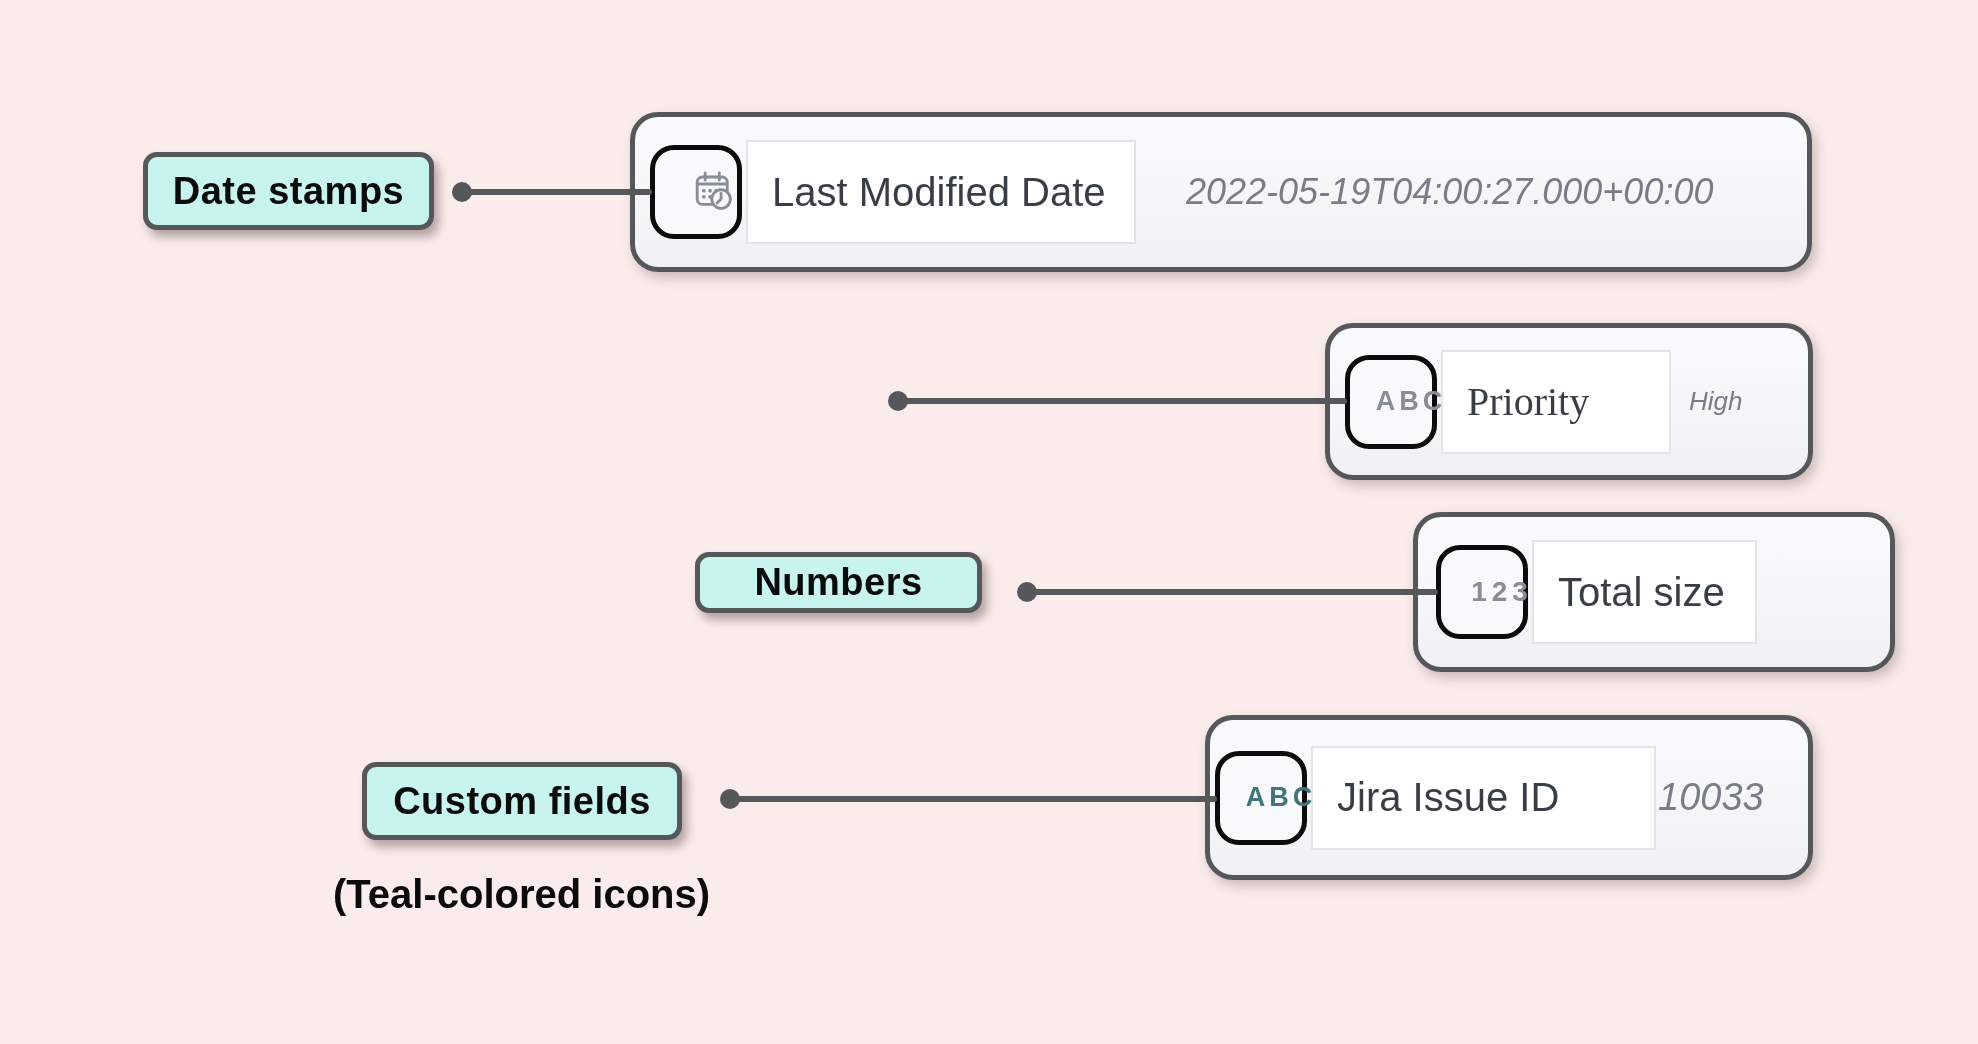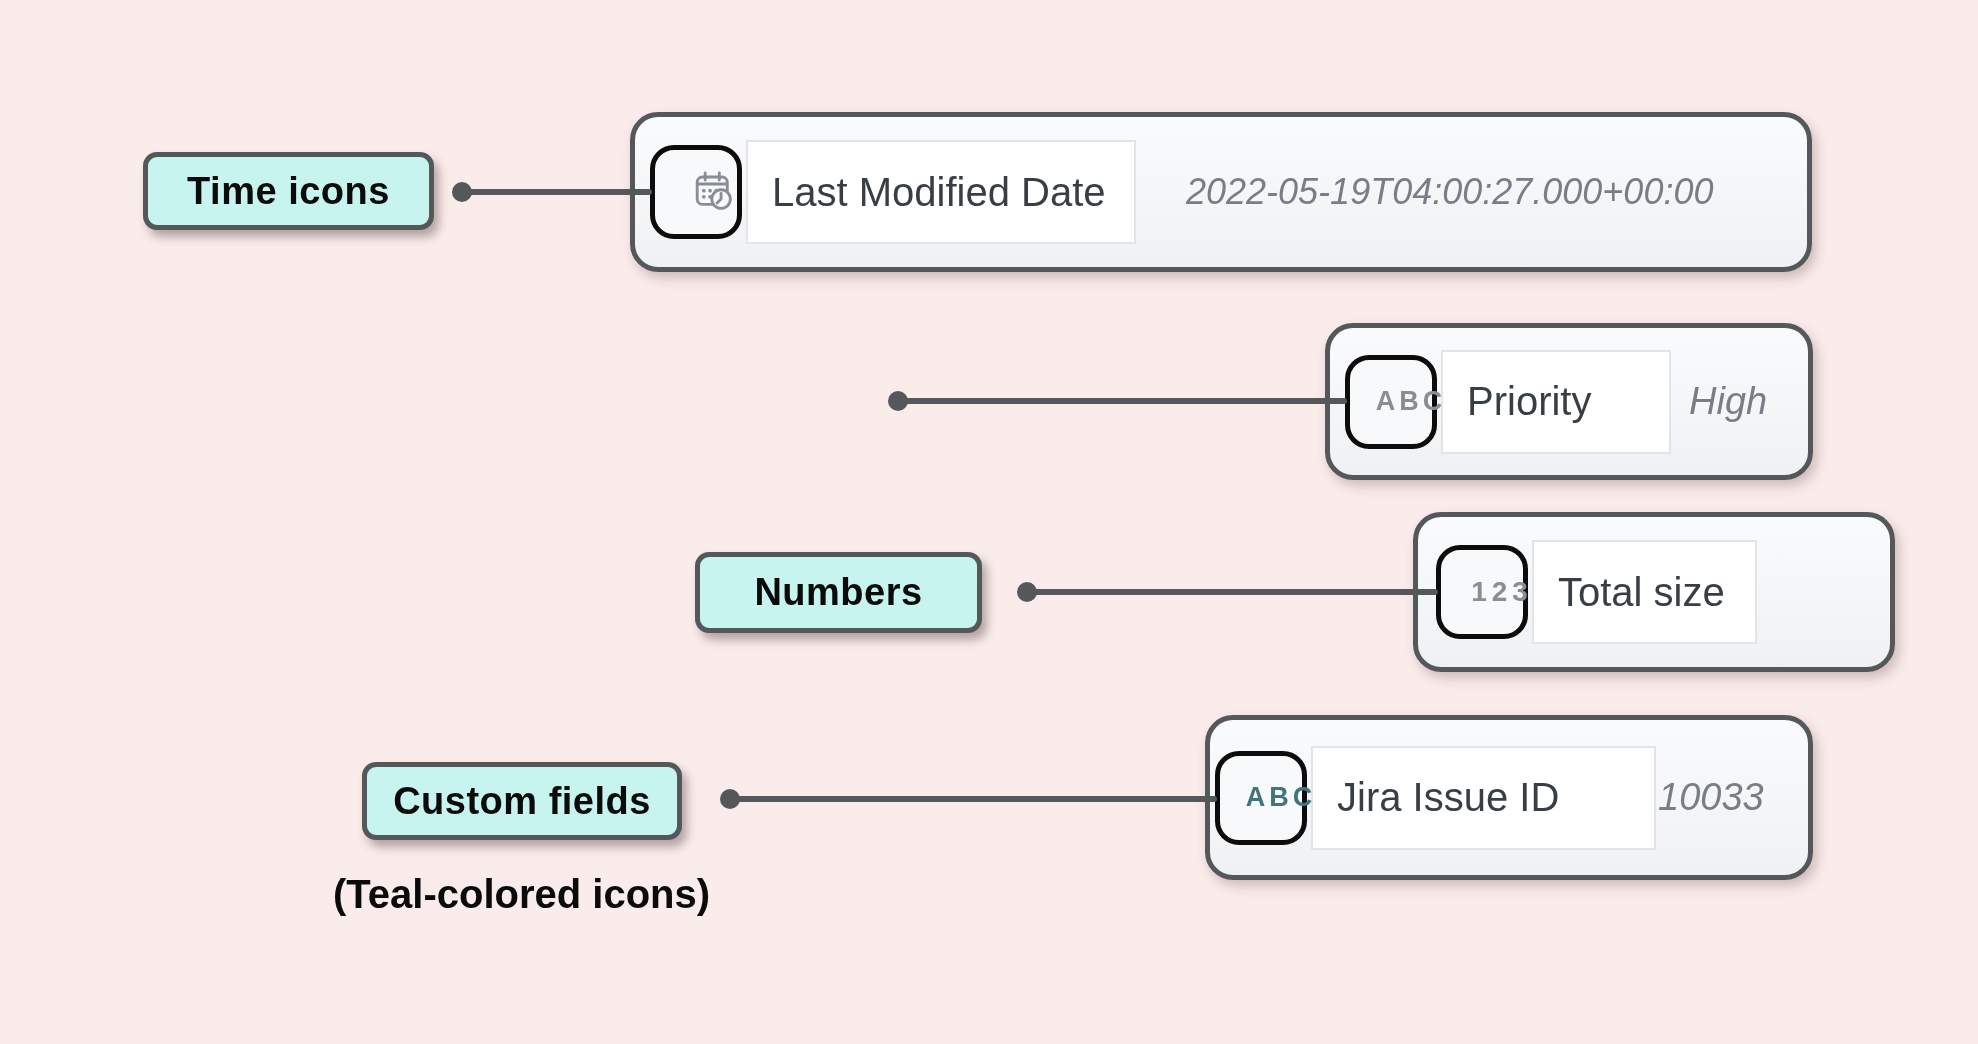--- a/index.html
+++ b/index.html
@@ -109,23 +109,23 @@
     white-space: nowrap;
     z-index: 4;
   }
 </style>
 </head>
 <body>
 
 <div class="canvas">
 
   <div class="callout" style="left:143px; top:152px; width:291px; height:78px;">
-    <span>Time icons</span>
+    <span>Date stamps</span>
   </div>
-  <div class="callout" style="left:695px; top:552px; width:287px; height:81px;">
+  <div class="callout" style="left:695px; top:552px; width:287px; height:61px;">
     <span>Numbers</span>
   </div>
   <div class="callout" style="left:362px; top:762px; width:320px; height:78px;">
     <span>Custom fields</span>
   </div>
 
   <div class="footnote" style="left:333px; top:872px;">(Teal-colored icons)</div>
 
   <div class="conn-dot" style="left:452px; top:182px;"></div>
   <div class="conn-dot" style="left:888px; top:391px;"></div>
@@ -158,22 +158,22 @@
       </svg>
     </div>
     <div class="name-box" style="width:390px;">Last Modified Date</div>
     <div class="field-value" style="margin-left:50px;">2022-05-19T04:00:27.000+00:00</div>
   </div>
 
   <div class="card" style="left:1325px; top:323px; width:488px; height:157px; padding-left:15px;">
     <div class="icon-box">
       <span class="icon-text">ABC</span>
     </div>
-    <div class="name-box" style="width:230px;">Priority</div>
-    <div class="field-value" style="margin-left:18px; font-size:38px;">High</div>
+    <div class="name-box" style="width:230px;font-family:Liberation Serif, serif;">Priority</div>
+    <div class="field-value" style="margin-left:18px; font-size:26px;">High</div>
   </div>
 
   <div class="card" style="left:1413px; top:512px; width:482px; height:160px; padding-left:18px;">
     <div class="icon-box">
       <span class="icon-text digits">123</span>
     </div>
     <div class="name-box" style="width:225px;">Total size</div>
     <div class="field-value" style="margin-left:14px;"></div>
   </div>
 

